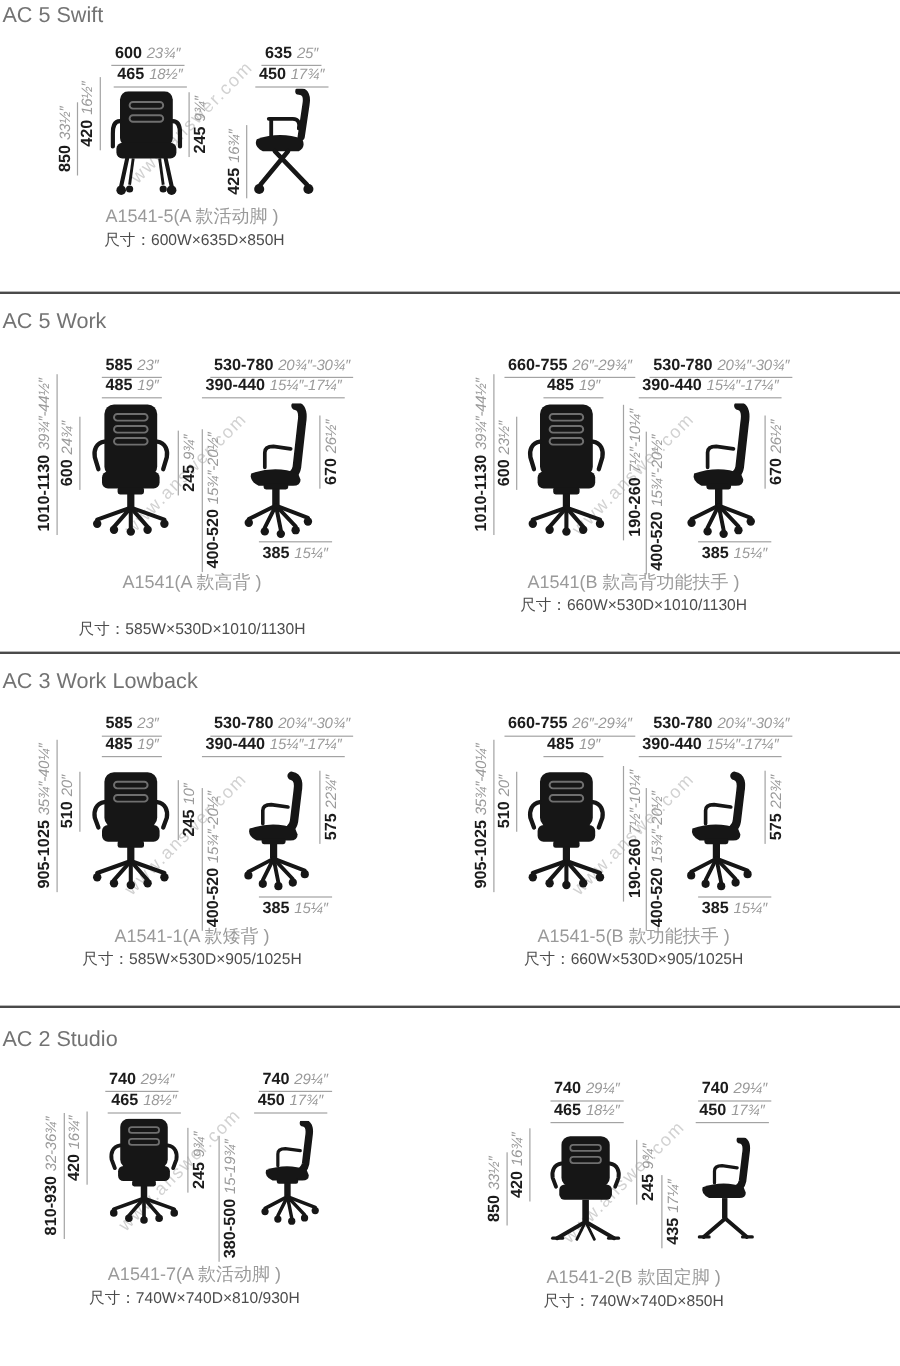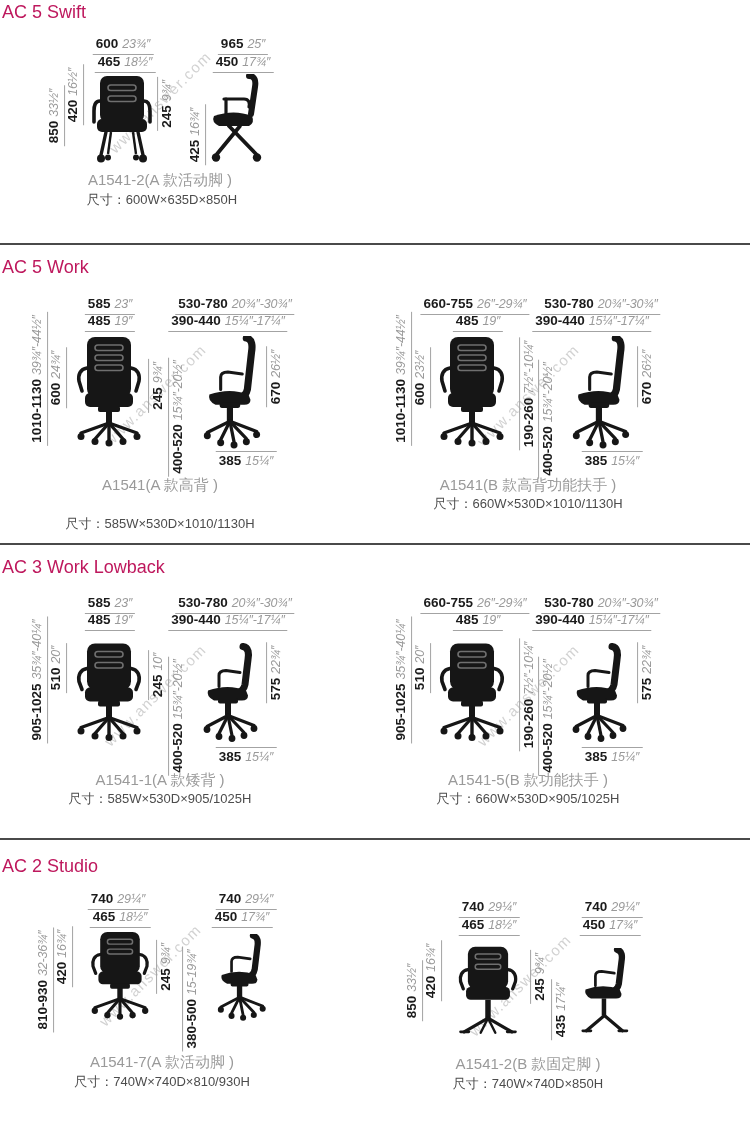--- a/index.html
+++ b/index.html
@@ -1,20 +1,20 @@
 <!DOCTYPE html>
 <html><head>
 <meta charset="utf-8">
 <style>
   html,body{margin:0;padding:0;background:#fff}
   .page{position:relative;width:750px;height:1138px;background:#fff;overflow:hidden;
         font-family:"Liberation Sans",sans-serif;}
   .sec{display:contents}
   .hr{position:absolute;left:0;width:750px;height:0;border-top:2px solid #4a4a4a}
-  .sec-title{position:absolute;font-size:18px;color:#be185d;white-space:nowrap}
+  .sec-title{position:absolute;font-size:18px;color:#737373;white-space:nowrap}
   .dim{position:absolute;white-space:nowrap;font-size:13.5px;font-weight:bold;color:#1b1b1b;
        line-height:1.1;transform:translateX(-50%);border-bottom:1px solid #a3a3a3;padding:0 3px 2px}
   .dim .in{font-weight:normal;font-style:italic;color:#9a9a9a;font-size:12.5px;margin-left:4px;letter-spacing:-.2px}
   .dim.vert{transform:translate(-50%,-50%) rotate(-90deg)}
   .dim.lt{border-bottom:none;border-top:1px solid #a3a3a3;padding:2px 3px 0}
   .cap{position:absolute;transform:translateX(-50%);font-size:15px;color:#9a9a9a;white-space:nowrap}
   .sz{position:absolute;transform:translateX(-50%);font-size:13px;color:#4c4c4c;white-space:nowrap}
   .chair{position:absolute}
   .wm{position:absolute;transform:translate(-50%,-50%) rotate(-45deg);font-size:15px;color:#d2d2d2;
       letter-spacing:1.5px;white-space:nowrap}
@@ -175,28 +175,28 @@
 
     <div class="dim" style="left:123px;top:37px"><span class="mm">600</span><span class="in">23¾″</span></div>
     <div class="dim" style="left:125px;top:55px"><span class="mm">465</span><span class="in">18½″</span></div>
     <div class="dim vert" style="left:56px;top:116px"><span class="mm">850</span><span class="in">33½″</span></div>
     <div class="dim vert" style="left:75px;top:95px"><span class="mm">420</span><span class="in">16½″</span></div>
     <div class="dim vert lt" style="left:166px;top:104px"><span class="mm">245</span><span class="in">9¾″</span></div>
     <svg class="chair" style="left:92px;top:76px;width:60px;height:88px">
         <use href="#f-swift"></use>
       </svg>
 
-    <div class="dim" style="left:243px;top:37px"><span class="mm">965</span><span class="in">25″</span></div>
+    <div class="dim" style="left:243px;top:37px"><span class="mm">635</span><span class="in">25″</span></div>
     <div class="dim" style="left:243px;top:55px"><span class="mm">450</span><span class="in">17¾″</span></div>
     <div class="dim vert" style="left:197px;top:135px"><span class="mm">425</span><span class="in">16¾″</span></div>
     <svg class="chair" style="left:204px;top:74px;width:66px;height:89px">
         <use href="#s-swift"></use>
       </svg>
 
-    <div class="cap" style="left:160px;top:171px">A1541-2(A 款活动脚 )</div>
+    <div class="cap" style="left:160px;top:171px">A1541-5(A 款活动脚 )</div>
     <div class="sz" style="left:162px;top:191px">尺寸：600W×635D×850H</div>
   </section>
 
   
   <section class="sec">
     <div class="hr" style="top:243px"></div>
     <div class="sec-title" style="left:2px;top:257px">AC 5 Work</div>
     <div class="wm" style="left:155px;top:395px">www.answer.com</div>
     <div class="wm" style="left:528px;top:395px">www.answer.com</div>
 

